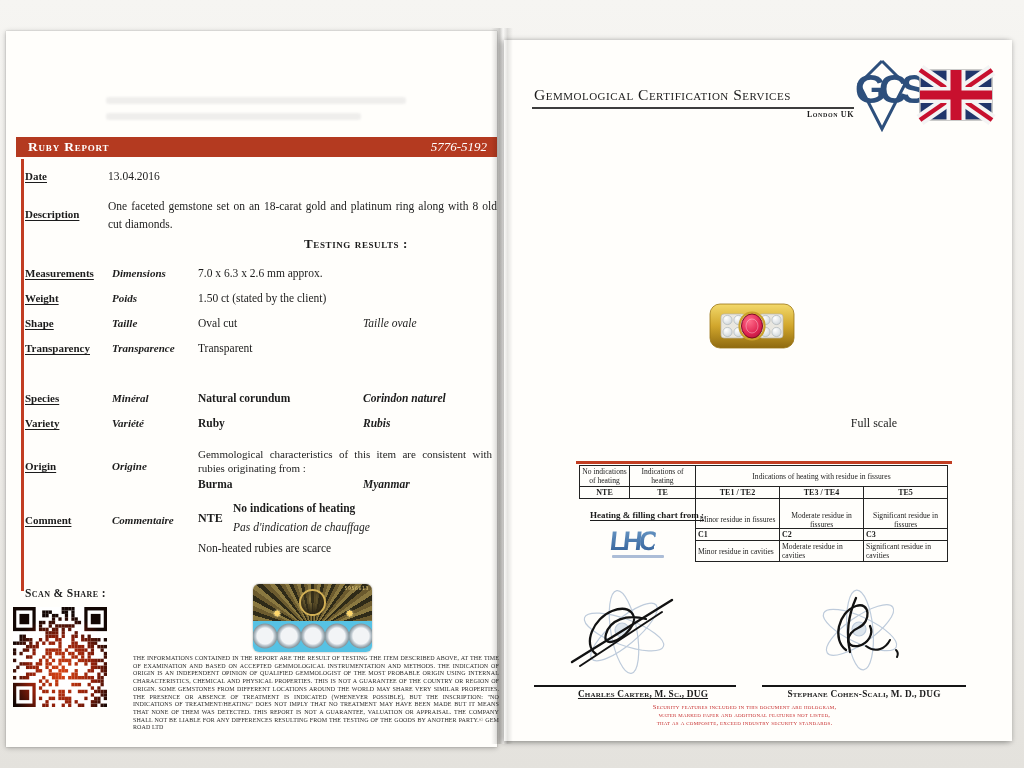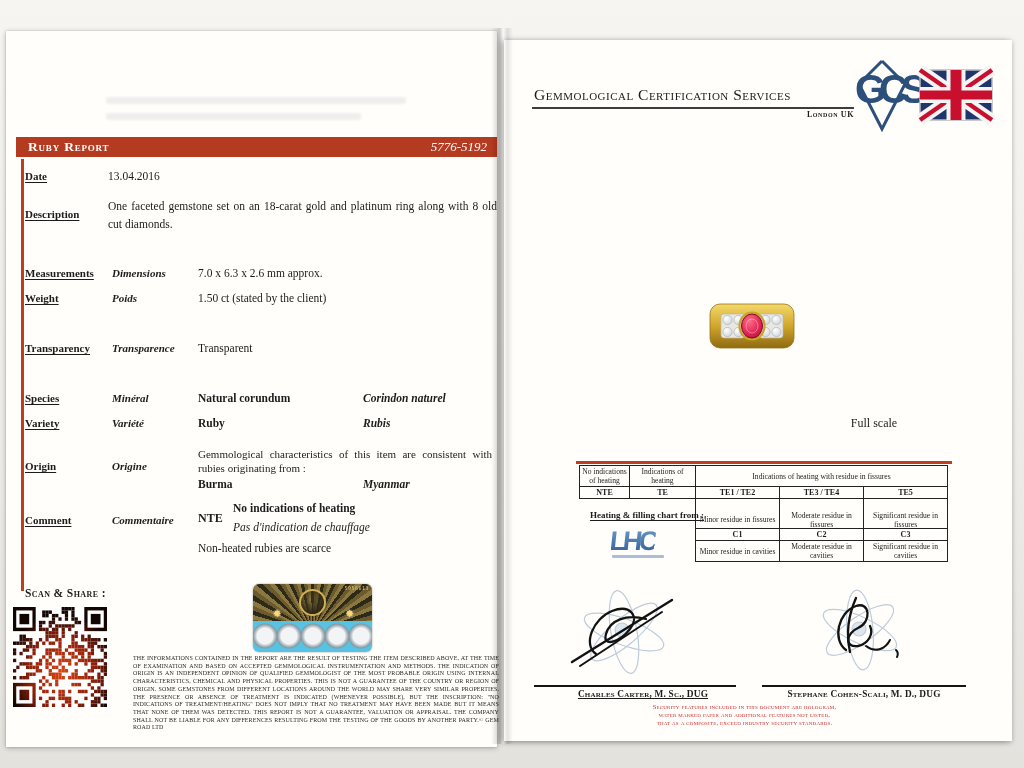--- a/index.html
+++ b/index.html
@@ -77,21 +77,21 @@
   #red-rule-h { left:72px; top:421px; width:376px; height:2.5px; background:#c13d22; }
 
   table { border-collapse:collapse; table-layout:fixed; }
   #heat-table { position:absolute; left:75px; top:425px; width:369px; font-size:7.6px; }
   #heat-table td { border:1px solid #222; text-align:center; vertical-align:middle; padding:1px 2px; line-height:9px; }
   #heat-table td.code { font-weight:bold; font-size:8px; height:12px; }
   #heat-table td.hdr { height:21px; }
   #heat-table td.desc { height:42px; }
   #heat-table td.noborder { border:none; }
   #cav-table { position:absolute; left:191px; top:488px; width:253px; font-size:7.6px; }
-  #cav-table td { border:1px solid #222; text-align:center; vertical-align:middle; padding:1px 2px; line-height:9px; }
+  #cav-table td { border:1px solid #222; vertical-align:middle; padding:1px 2px; line-height:9px; }
   #cav-table td.code { font-weight:bold; font-size:8px; height:12px; }
   #cav-table td.desc { height:21px; }
 
   #chart-src { left:86px; top:470px; font-weight:bold; font-size:9px;
                text-decoration:underline; text-underline-offset:2px; }
   #lhc-logo { left:106px; top:486px; width:60px; height:36px; }
   #lhc-letters { font-family:"Liberation Sans",sans-serif; font-weight:800; font-size:27px;
                  letter-spacing:-3.5px; color:#4173ad; transform:skewX(-6deg); display:inline-block;
                  background:linear-gradient(180deg,#6d9cc9,#2d5a93); -webkit-background-clip:text;
                  background-clip:text; -webkit-text-fill-color:transparent; }
@@ -123,30 +123,37 @@
     </div>
     <div class="abs" id="red-rule-v"></div>
 
     <div class="row" style="top:139px;">
       <span class="c-en lbl">Date</span>
       <span class="c-val val" style="left:102px;">13.04.2016</span>
     </div>
     <span class="abs lbl" style="left:19px; top:177px;">Description</span>
     <div class="abs" id="desc-para">One faceted gemstone set on an 18-carat gold and platinum ring along with 8 old cut diamonds.</div>
 
+    <div class="abs" id="sec-heading">Testing results :</div>
 
     <div class="row" style="top:236px;">
       <span class="c-en lbl">Measurements</span>
       <span class="c-fr frl">Dimensions</span>
       <span class="c-val val">7.0 x 6.3 x 2.6 mm approx.</span>
     </div>
     <div class="row" style="top:261px;">
       <span class="c-en lbl">Weight</span>
       <span class="c-fr frl">Poids</span>
       <span class="c-val val">1.50 ct (stated by the client)</span>
+    </div>
+    <div class="row" style="top:286px;">
+      <span class="c-en lbl">Shape</span>
+      <span class="c-fr frl">Taille</span>
+      <span class="c-val val">Oval cut</span>
+      <span class="c-vfr vfr">Taille ovale</span>
     </div>
     <div class="row" style="top:311px;">
       <span class="c-en lbl">Transparency</span>
       <span class="c-fr frl">Transparence</span>
       <span class="c-val val">Transparent</span>
     </div>
     <div class="row" style="top:361px;">
       <span class="c-en lbl">Species</span>
       <span class="c-fr frl">Minéral</span>
       <span class="c-val val strong">Natural corundum</span>

